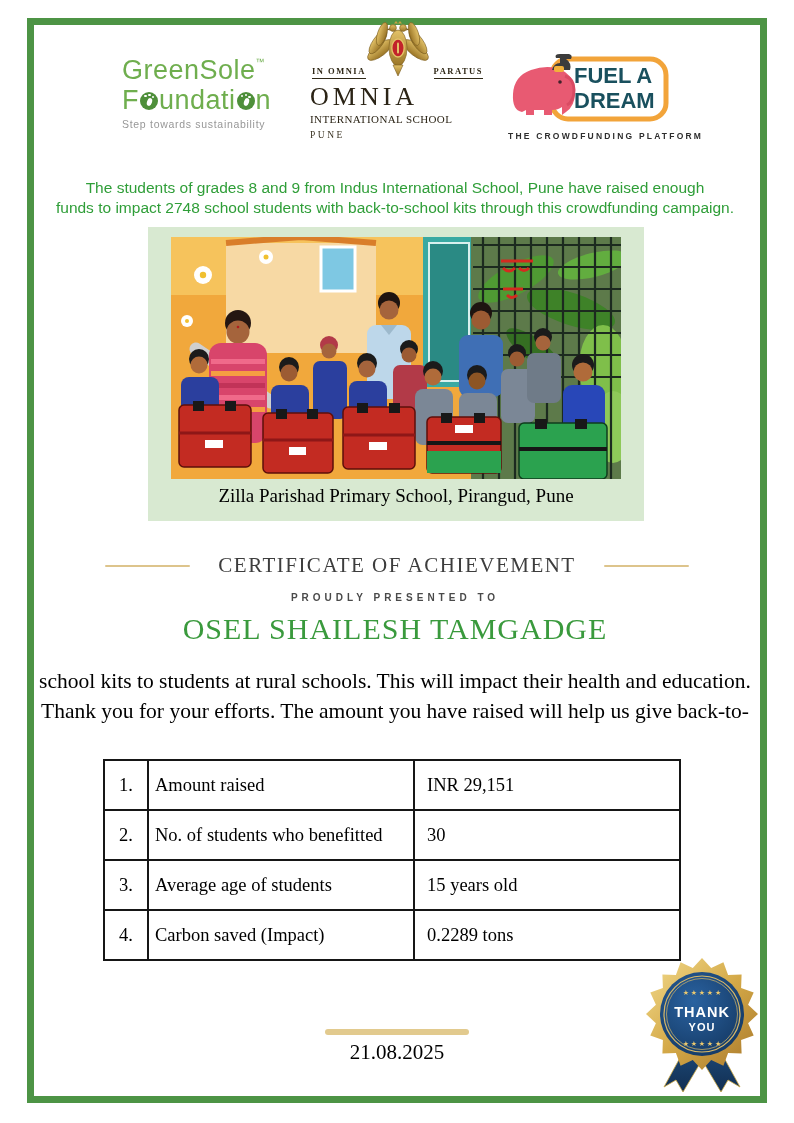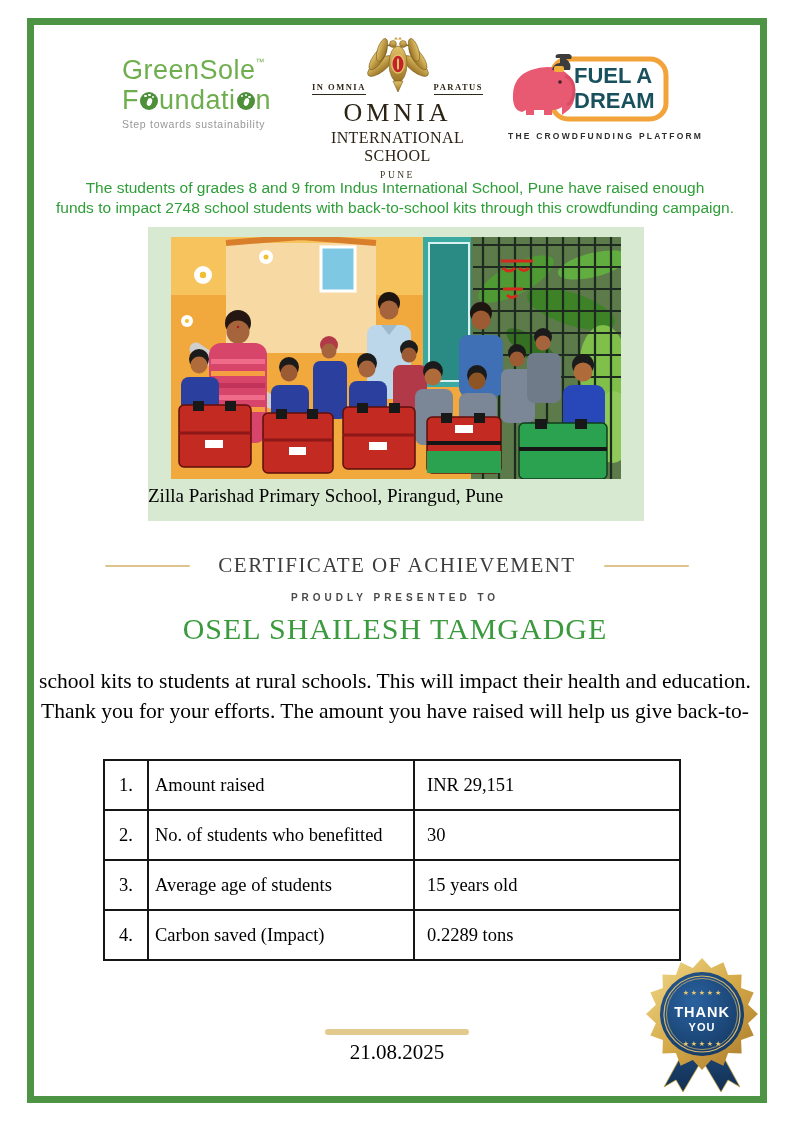--- a/index.html
+++ b/index.html
@@ -14,43 +14,43 @@
   .gs-tm{font-size:9px;vertical-align:14px;color:#6fae4e;}
   .gs-line2{font-size:27px;color:#6fae4e;letter-spacing:.5px;margin-top:3px;display:flex;align-items:center;}
   .gs-o{display:inline-block;width:18px;height:18px;background:#4e8f3a;border-radius:50%;
         position:relative;margin:0 1px;}
   .fp-sole{position:absolute;left:7px;top:6px;width:5px;height:8px;background:#fff;border-radius:50%;
            transform:rotate(18deg);}
   .fp-toe{position:absolute;width:2.5px;height:2.5px;background:#fff;border-radius:50%;}
   .fp-t1{left:4px;top:3px}.fp-t2{left:8px;top:2px}.fp-t3{left:11.5px;top:4px}
   .gs-tag{font-size:10.5px;color:#979797;letter-spacing:.7px;margin-top:5px;}
 
-  .indus{position:absolute;left:310px;top:36px;width:175px;text-align:center;color:#2b2416;}
+  .indus{position:absolute;left:310px;top:20px;width:175px;color:#2b2416;}
   .indus-crest{display:block;margin:0 auto;}
   .indus-motto{display:flex;justify-content:space-between;align-items:center;
                font-size:8.5px;letter-spacing:1.5px;color:#2f2817;margin-top:-12px;
                padding:0 2px;font-weight:bold;}
   .indus-motto span{border-bottom:1.5px solid #2f2817;padding-bottom:2px;}
   .indus-name{font-size:26px;letter-spacing:4px;margin-top:3px;}
-  .indus-sub{font-size:16px;letter-spacing:.4px;margin-top:1px;}
+  .indus-sub{font-size:11px;letter-spacing:.4px;margin-top:1px;}
   .indus-city{font-size:9.5px;letter-spacing:2.5px;margin-top:5px;color:#3a3322;}
 
   .fuel{position:absolute;left:508px;top:48px;width:162px;text-align:center;}
   .fuel-tag{font-family:"Liberation Sans",sans-serif;font-size:8.5px;letter-spacing:2.2px;
             color:#2e2e2e;font-weight:bold;margin-top:3px;white-space:nowrap;}
 
   
   .statement{position:absolute;left:0;top:178px;width:100%;text-align:center;
              font-family:"Liberation Sans",sans-serif;font-weight:normal;
              font-size:15.5px;line-height:20px;color:#2f9e38;}
 
   
   .photo-card{position:absolute;left:148px;top:227px;width:496px;height:294px;background:#d8e9d1;}
   .photo{position:absolute;left:23px;top:10px;width:450px;height:242px;display:block;}
-  .photo-caption{position:absolute;left:0;top:258px;width:100%;text-align:left;
+  .photo-caption{position:absolute;left:0;top:258px;width:100%;text-align:center;
                  font-size:19px;color:#000;}
 
   
   .heading-row{position:absolute;left:105px;top:553px;width:584px;display:flex;
                align-items:center;gap:28px;}
   .tan-line{flex:1;height:2px;background:#ddc48c;border-radius:1px;}
   .heading-text{font-size:21px;letter-spacing:1.5px;color:#3d3d3d;white-space:nowrap;}
 
   .presented{position:absolute;left:0;top:592px;width:100%;text-align:center;
              font-family:Liberation Sans, sans-serif;font-size:10px;font-weight:bold;

